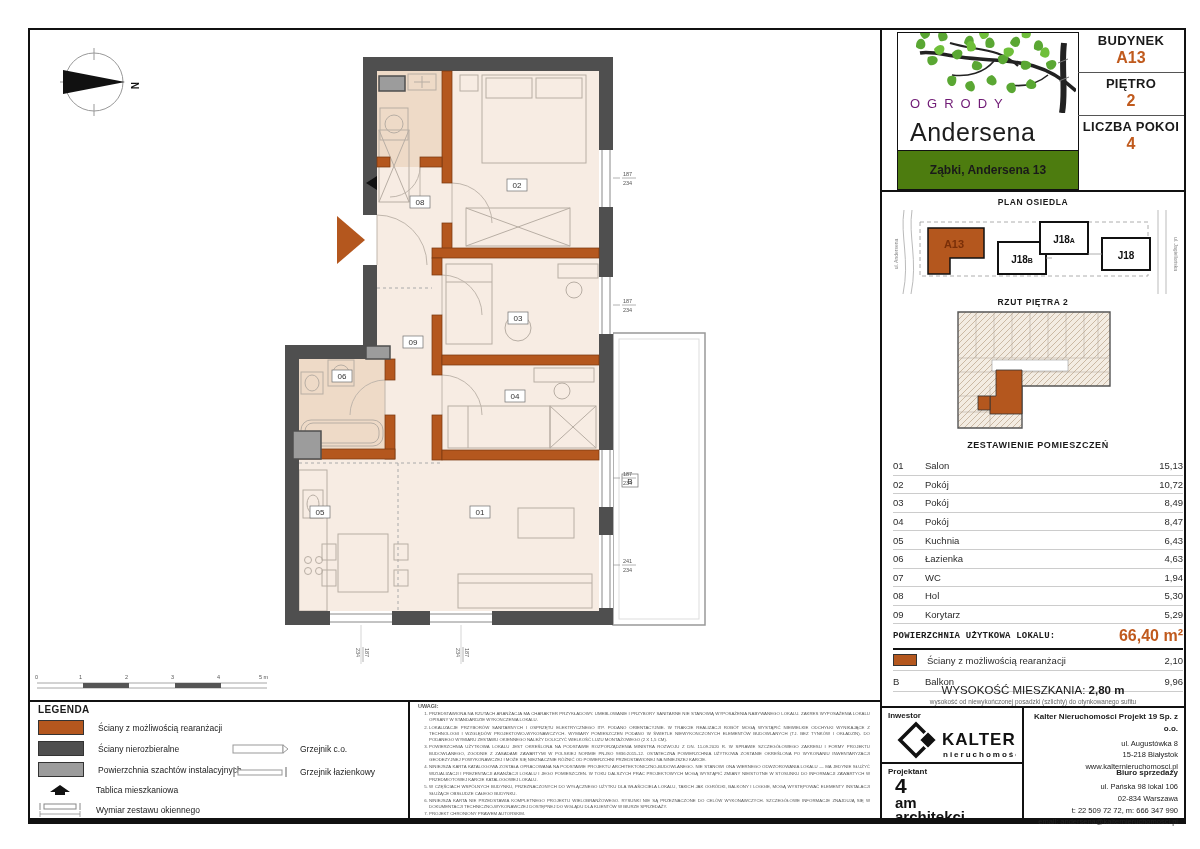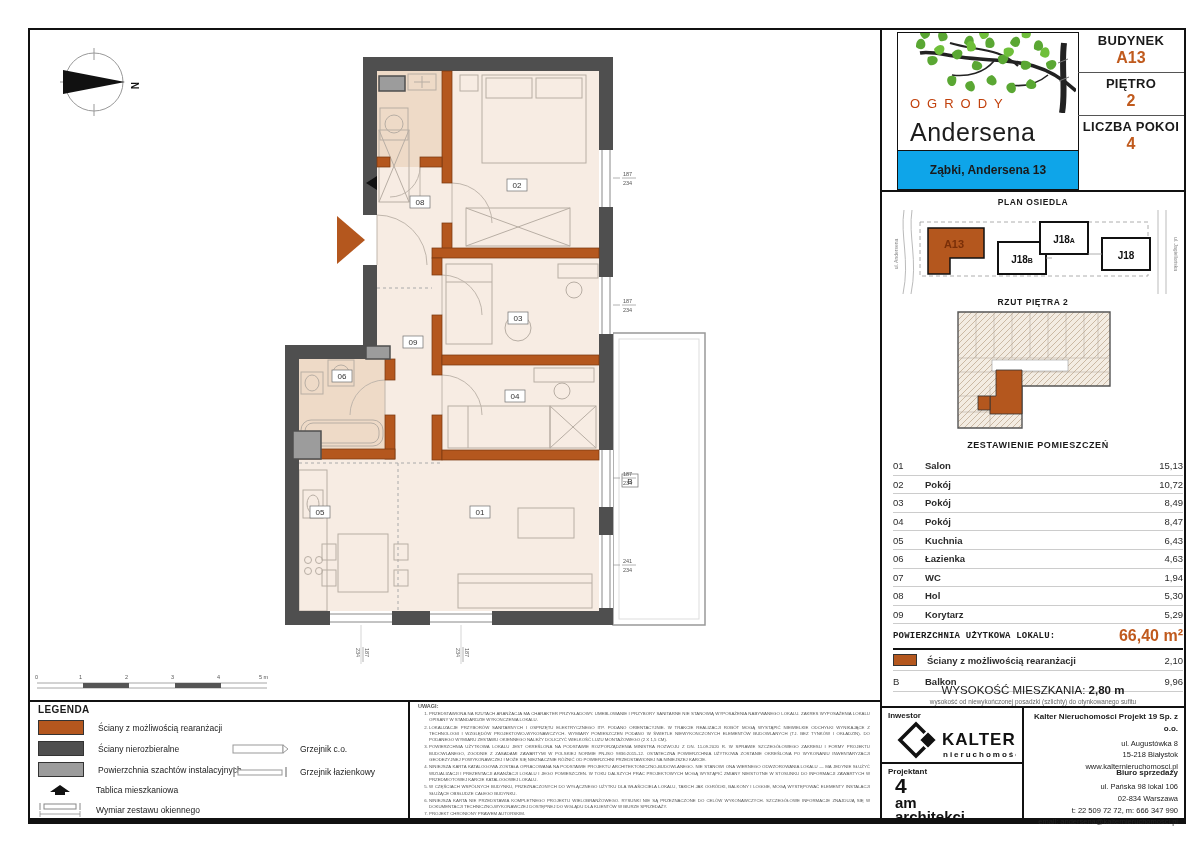--- a/index.html
+++ b/index.html
@@ -6,36 +6,36 @@
   body{width:1200px;height:849px;position:relative;background:#fff;
        font-family:"Liberation Sans",sans-serif;color:#1a1a1a;
        -webkit-font-smoothing:antialiased;}
   .abs{position:absolute;}
   #frame{left:28px;top:28px;width:1154px;height:788px;border:2px solid #111;border-bottom-width:6px;}
   .vline{background:#111;width:2px;}
   .hline{background:#111;height:2px;}
   
   #logo-box{left:897px;top:32px;width:180px;height:118px;border:1.5px solid #111;overflow:hidden;background:#fff;}
   #logo-text{position:absolute;left:12px;bottom:6px;line-height:1;}
-  #brand-top{font-size:13px;letter-spacing:7px;color:#c2410c;font-weight:500;}
+  #brand-top{font-size:13px;letter-spacing:7px;color:#701a75;font-weight:500;}
   #brand-bottom{font-size:25px;color:#1c1c1c;font-weight:400;margin-top:10px;letter-spacing:.5px;}
-  #address-box{left:897px;top:150px;width:180px;height:38px;border:1.5px solid #111;display:flex;align-items:center;justify-content:center;font-weight:700;font-size:12px;background:#0ea5e9;}
+  #address-box{left:897px;top:150px;width:180px;height:38px;border:1.5px solid #111;display:flex;align-items:center;justify-content:center;font-weight:700;font-size:12px;background:#4d7c0f;}
   #info-col{left:1078px;top:30px;width:106px;height:160px;}
   .info-cell{height:39px;border-bottom:1px solid #555;text-align:center;padding-top:3px;}
   .info-cell:last-child{border-bottom:none;}
   .info-label{font-size:13px;font-weight:700;letter-spacing:.3px;}
   .info-value{font-size:16px;font-weight:700;color:#c05a1d;line-height:1.2;}
   
   .sec-title{left:882px;width:302px;text-align:center;font-size:8.5px;font-weight:700;letter-spacing:.6px;}
   
   #rooms-table{left:893px;top:440px;width:290px;}
   #rooms-title{text-align:center;font-size:9px;font-weight:700;letter-spacing:.6px;margin-bottom:7px;}
   .t-row{display:flex;height:17.6px;align-items:center;border-bottom:1px solid #ccc;font-size:9.5px;color:#2b2b2b;}
   .t-no{width:32px;}
-  .t-name{flex:1;font-weight:bold;}
+  .t-name{flex:1;}
   .t-area{text-align:right;}
   #total-row{display:flex;align-items:center;height:24px;border-bottom:2px solid #111;}
   #total-label{font-size:9px;font-weight:700;flex:1;letter-spacing:.2px;font-family:Liberation Mono, monospace;}
   #total-value{font-size:16px;font-weight:700;color:#c05a1d;}
   .x-row{display:flex;align-items:center;height:20px;border-bottom:1px solid #ccc;font-size:9.5px;color:#2b2b2b;}
   .swatch{width:22px;height:10px;background:#b4571e;border:1px solid #333;margin-right:10px;}
   #ceiling{left:882px;top:684px;width:302px;text-align:center;}
   #ceiling-line{font-size:11.5px;}
   #ceiling-line b{font-weight:700;}
   #ceiling-note{font-size:6.4px;color:#666;margin-top:2px;}

